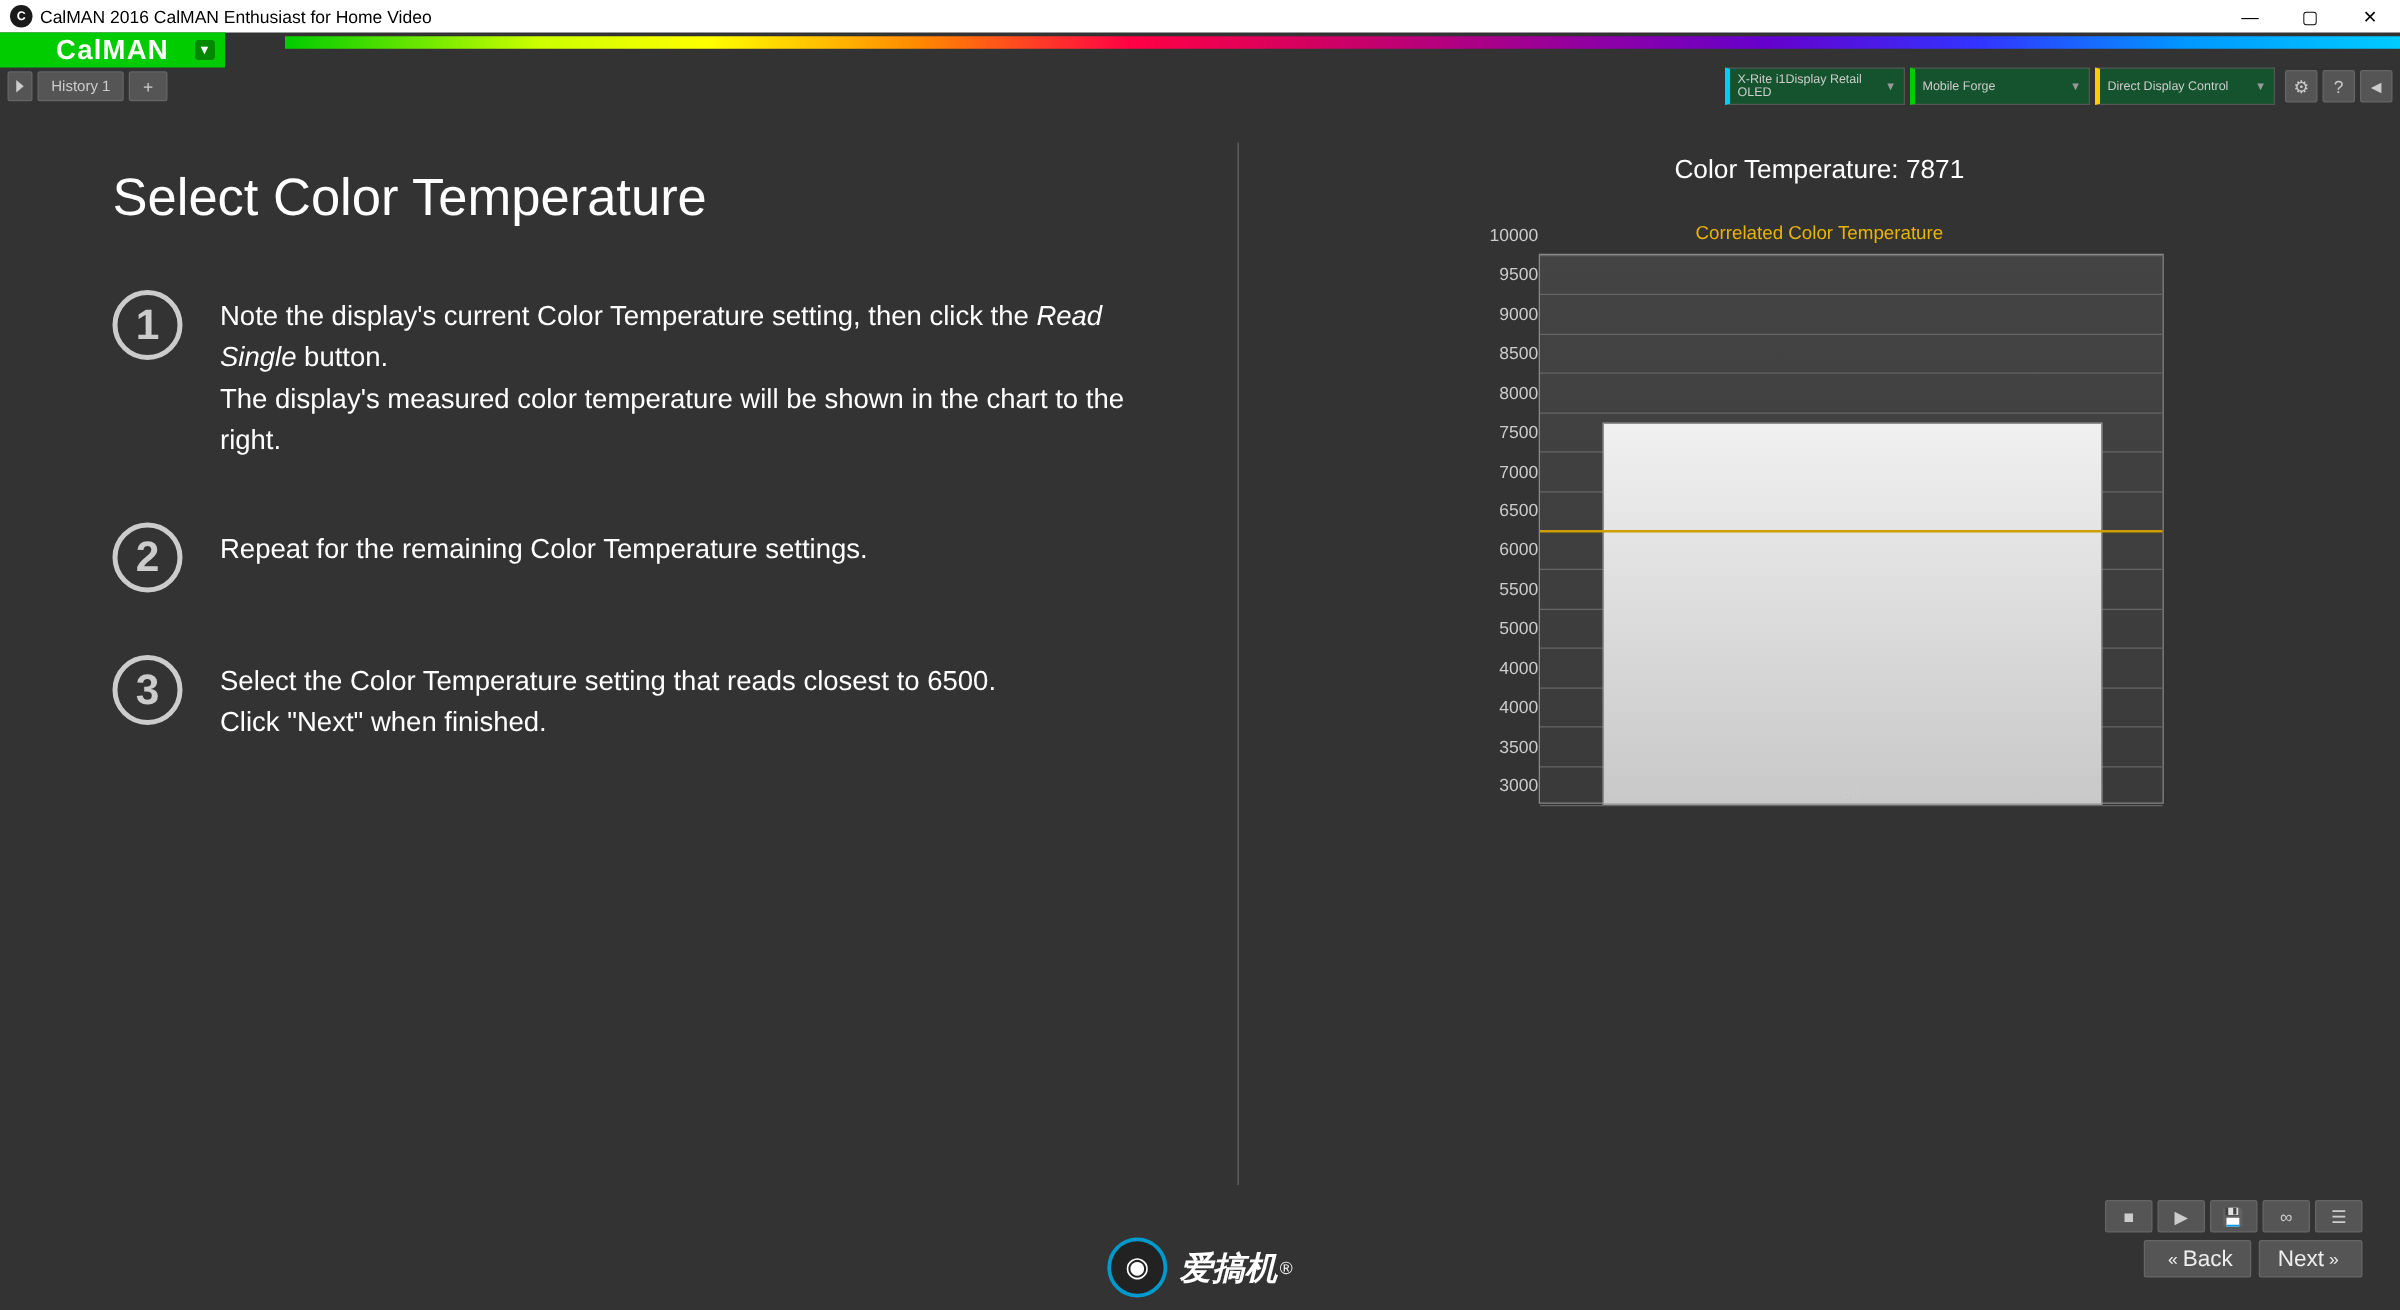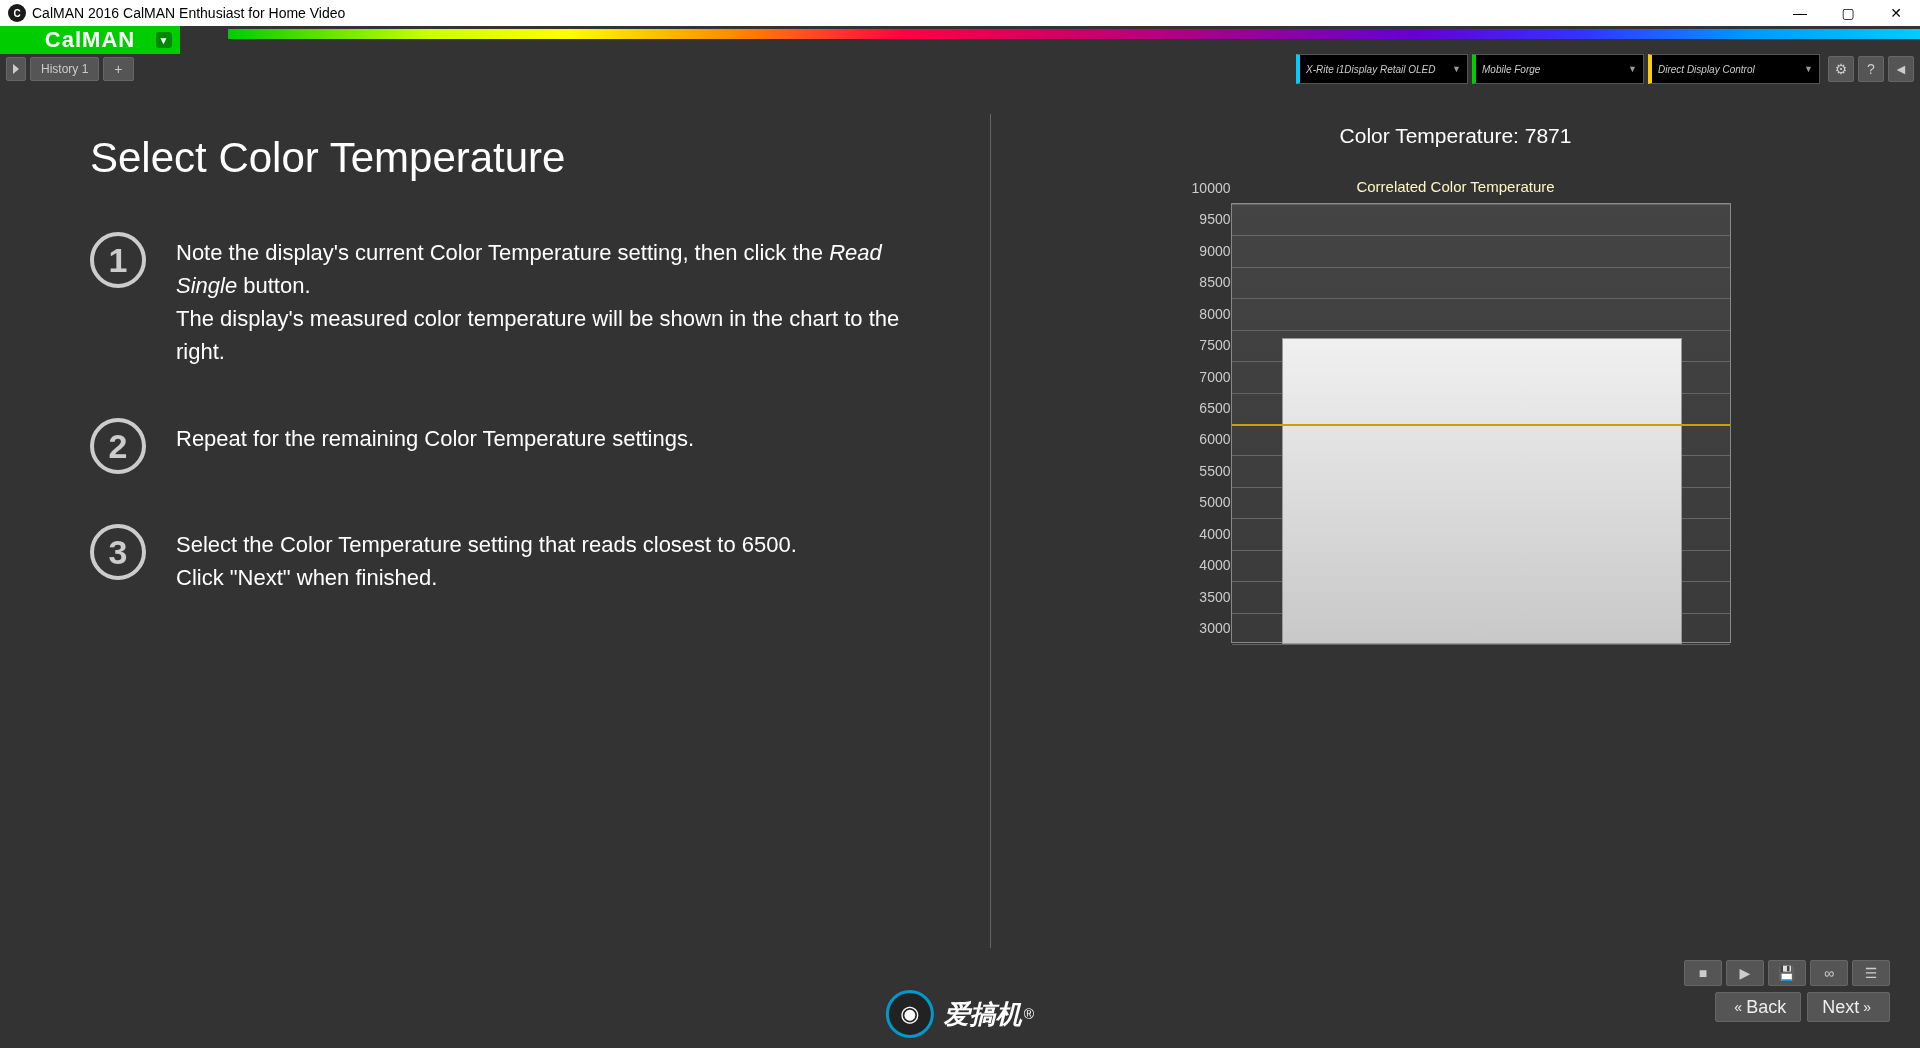--- a/index.html
+++ b/index.html
@@ -17,39 +17,39 @@
 #logo .dd { position:absolute; right:8px; width:16px; height:16px; background:#008800; border-radius:3px; display:flex; align-items:center; justify-content:center; font-size:10px; }
 #spectrum { flex:1; background:linear-gradient(to right,#00cc00 0%,#ccff00 12%,#ffff00 20%,#ff8800 30%,#ff0044 40%,#cc0066 50%,#990099 60%,#6600cc 70%,#3333ff 80%,#0099ff 90%,#00ccff 100%); height:10px; margin-top:3px; }
 
 
 #tabbar { height:30px; background:#333; display:flex; align-items:center; padding:0 6px; font-size:12px; }
 .tbtn { height:24px; padding:0 10px; background:#555; border:1px solid #666; display:flex; align-items:center; margin-right:4px; border-radius:2px; color:#ccc; }
 .tbtn.icon { padding:0 6px; }
 .tbtn .tri { width:0; height:0; border-left:6px solid #ccc; border-top:5px solid transparent; border-bottom:5px solid transparent; }
 .tbtn.plus { font-size:14px; }
 #tabbar .spacer { flex:1; }
-.devbtn { height:30px; width:172px; background:#000000; border:1px solid #555; border-left:4px solid; display:flex; align-items:center; padding:0 6px; font-size:10px; color:#ccc; position:relative; margin-right:4px;font-style:italic; }
+.devbtn { height:30px; width:144px; background:#14532d; border:1px solid #555; border-left:4px solid; display:flex; align-items:center; padding:0 6px; font-size:10px; color:#ccc; position:relative; margin-right:4px; }
 .devbtn .dd { position:absolute; right:6px; font-size:9px; color:#999; }
 .iconbtn { width:26px; height:26px; background:#555; border:1px solid #666; display:flex; align-items:center; justify-content:center; font-size:14px; color:#ccc; margin-left:4px; border-radius:2px; }
 
 
 #main { position:absolute; top:84px; left:0; right:0; bottom:70px; display:flex; }
 #left { width:990px; padding:50px 60px 0 90px; position:relative; }
 #left h1 { font-size:42px; font-weight:400; margin-bottom:50px; }
 .step { display:flex; align-items:flex-start; margin-bottom:50px; }
 .stepnum { width:56px; height:56px; border:4px solid #ccc; border-radius:50%; display:flex; align-items:center; justify-content:center; font-size:34px; font-weight:bold; color:#ccc; margin-right:30px; flex-shrink:0; }
 .steptext { font-size:22px; line-height:1.5; font-weight:400; padding-top:4px; }
 .steptext em { font-style:italic; }
 #divider { width:1px; background:#666; margin:30px 0; }
 #right { flex:1; padding:40px 60px 0 60px; position:relative; }
 #ctemp { text-align:center; font-size:21px; font-weight:400; margin-bottom:30px; }
 
 
 #chart { position:relative; width:570px; height:520px; margin:0 auto; }
-#chart-title { text-align:center; font-size:15px; color:#fef9c3; margin-bottom:8px; }
+#chart-title { text-align:center; font-size:15px; color:#eab308; margin-bottom:8px; }
 #plot { position:relative; width:500px; height:440px; margin-left:60px; border:1px solid #888; background:linear-gradient(to bottom,#444 0%,#3a3a3a 100%); }
 .ytick { position:absolute; right:510px; font-size:14px; color:#ccc; transform:translateY(-50%); text-align:right; width:50px; }
 .grid { position:absolute; left:0; right:0; border-top:1px solid #666; }
 .refline { position:absolute; left:0; right:0; border-top:2px solid #cca000; z-index:2; }
 #bar { position:absolute; background:linear-gradient(to bottom,#f0f0f0,#c8c8c8); border:1px solid #999; }
 .xtick { position:absolute; top:448px; font-size:13px; color:#ccc; transform:translateX(-50%); }
 
 
 #bottom-controls { position:absolute; right:30px; bottom:62px; display:flex; }
 #bottom-controls .bc { width:38px; height:26px; background:#555; border:1px solid #666; display:flex; align-items:center; justify-content:center; font-size:14px; color:#ccc; margin-left:4px; border-radius:2px; }

